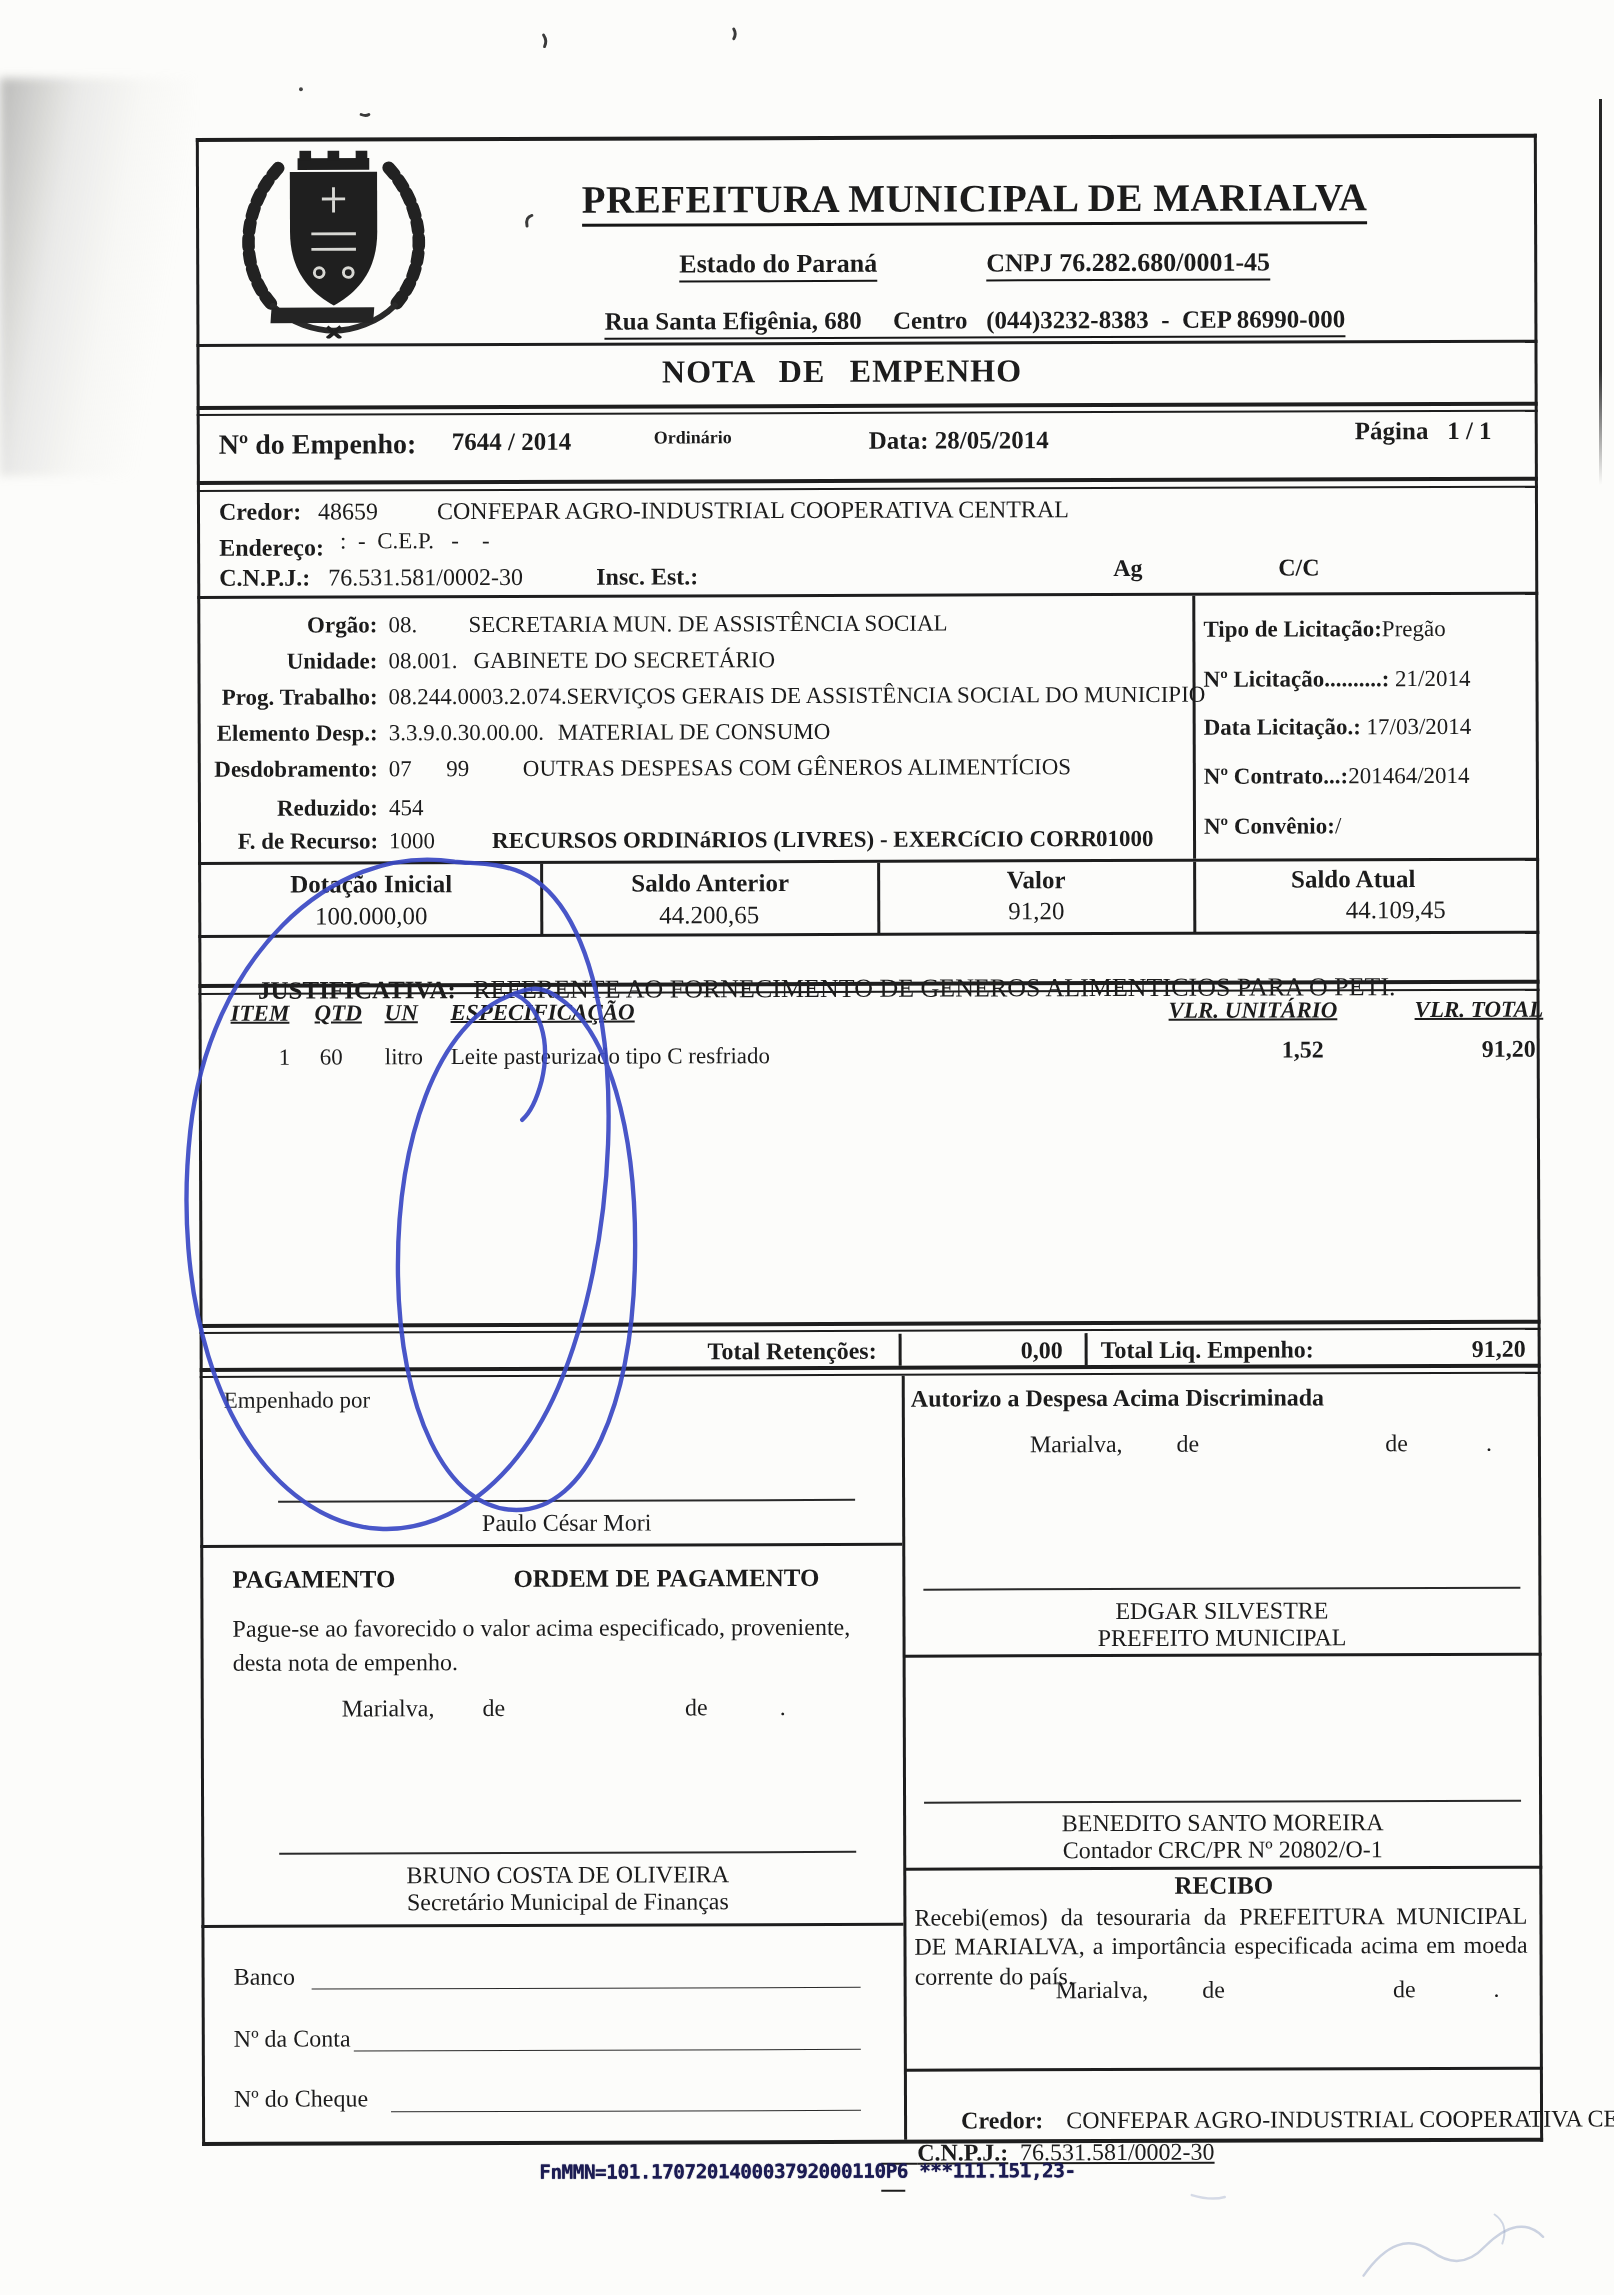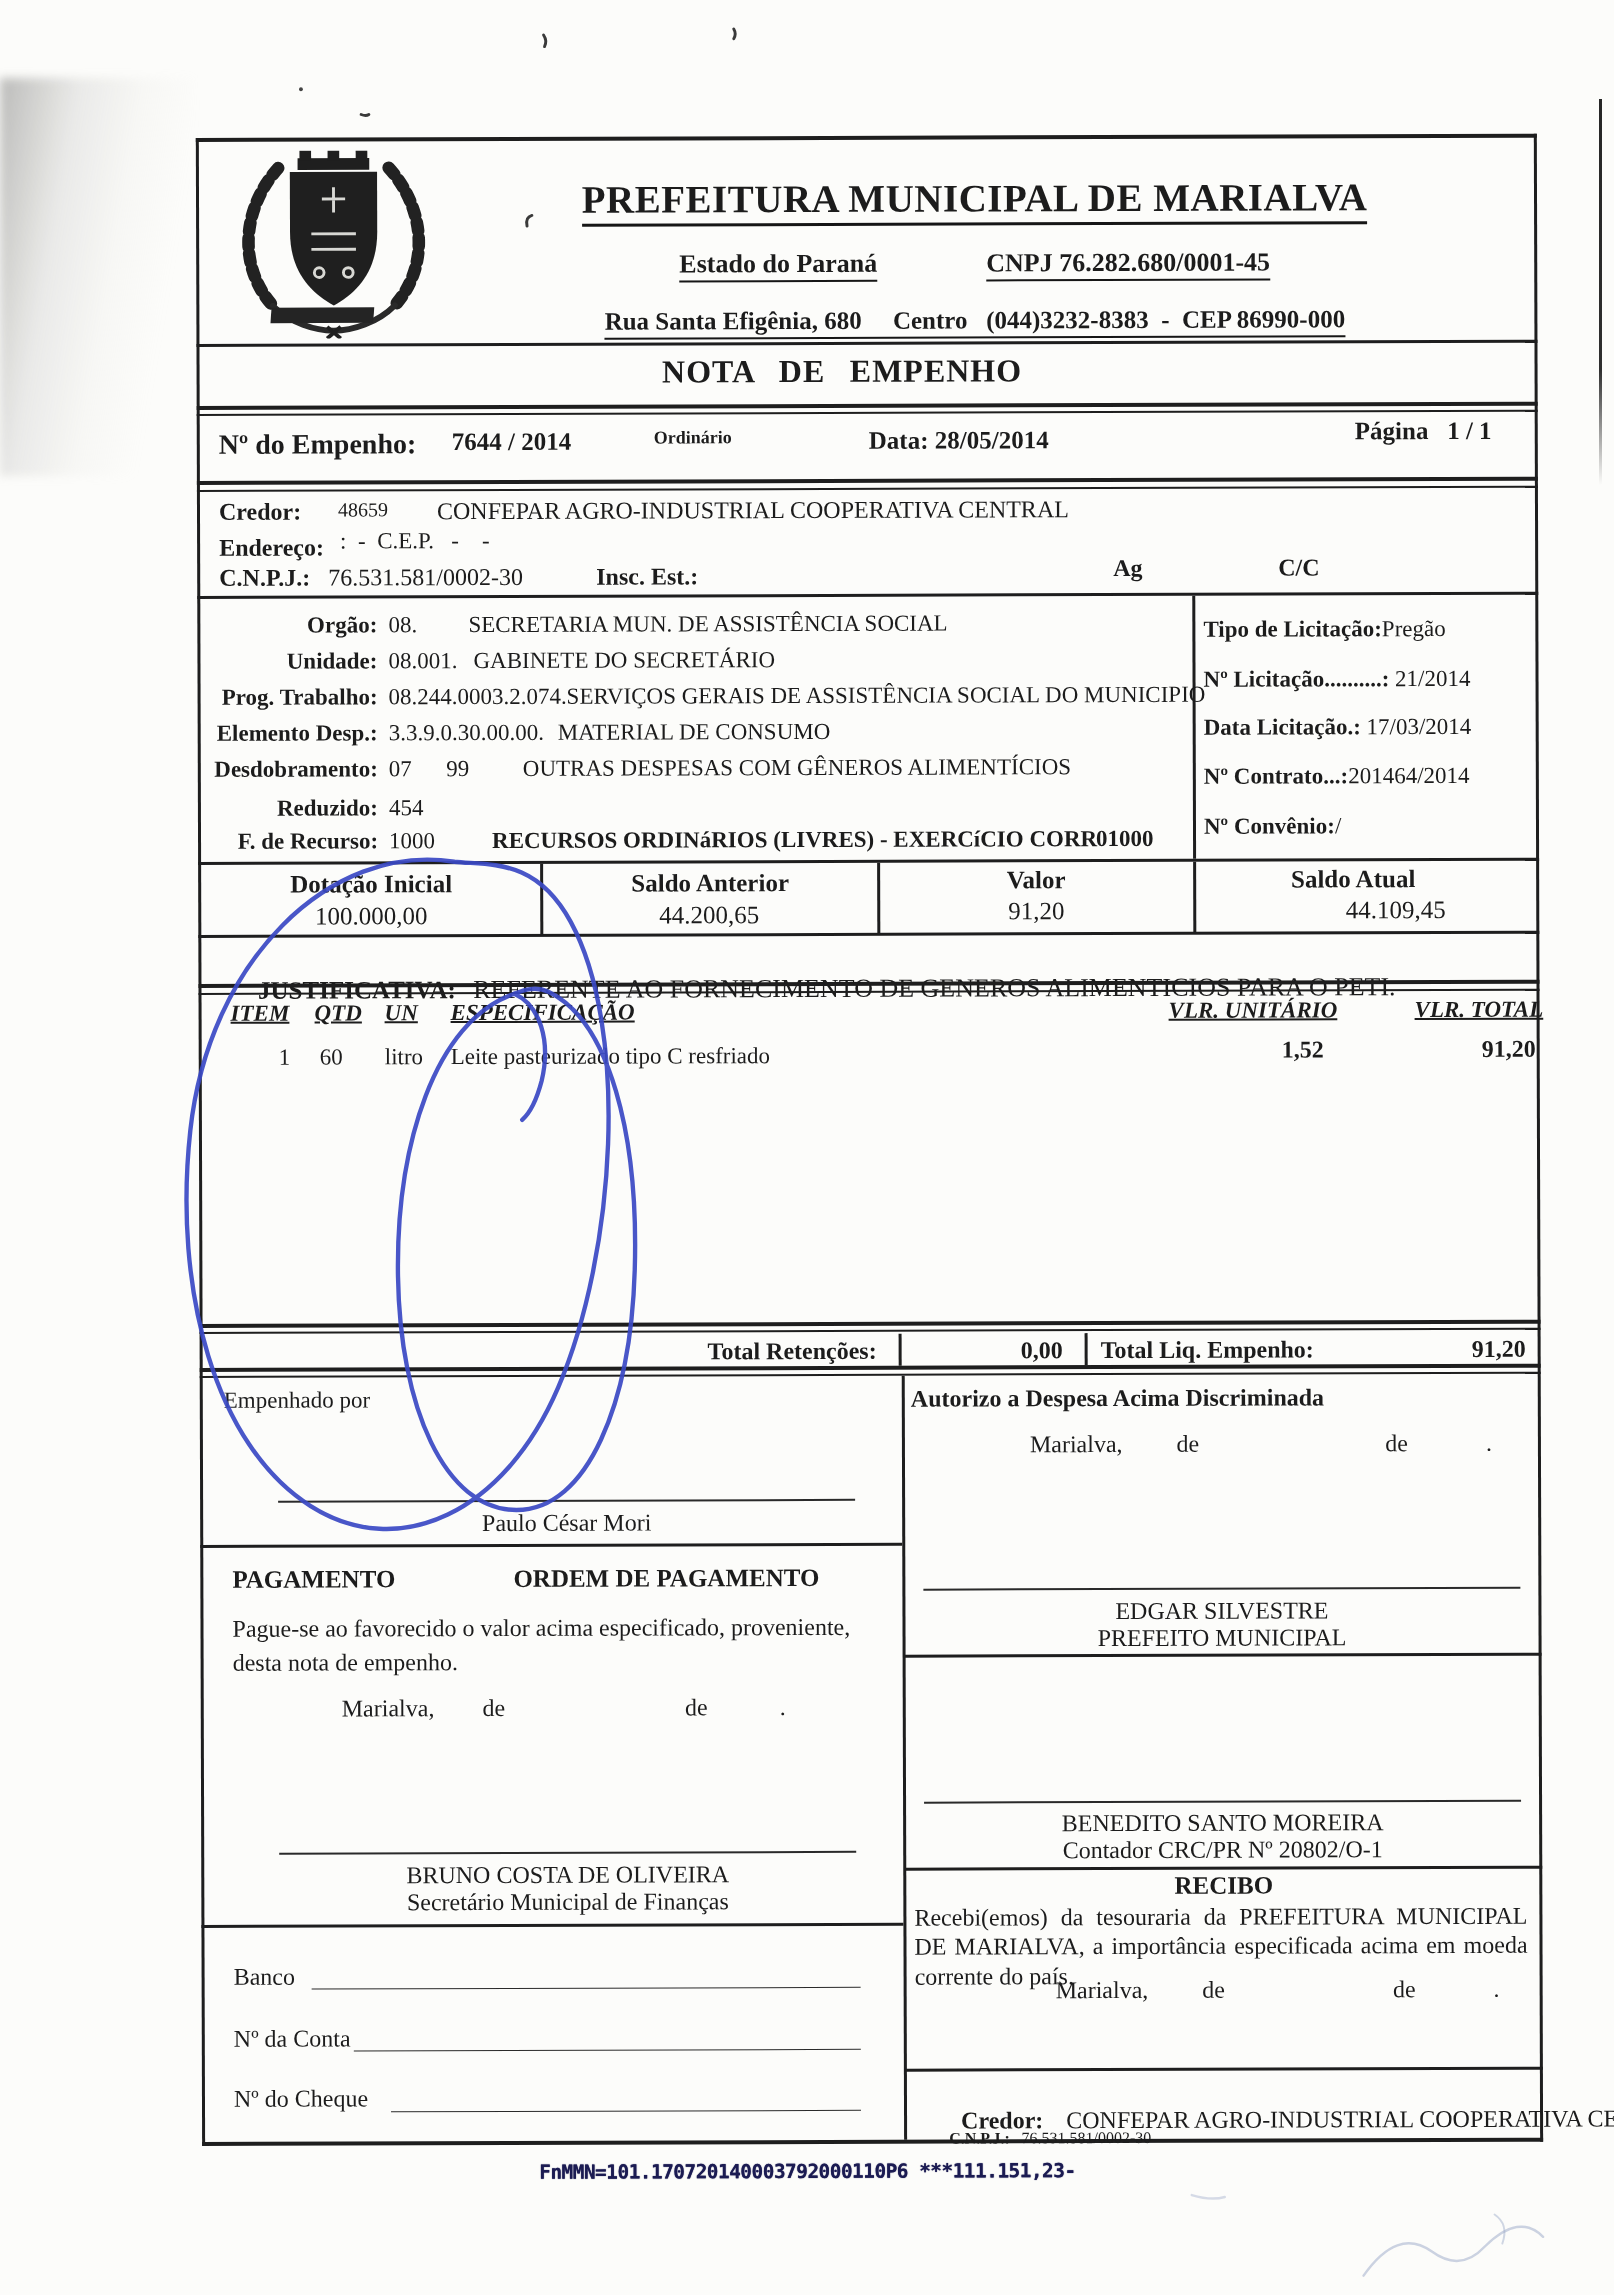--- a/index.html
+++ b/index.html
@@ -104,21 +104,21 @@
     <div class="t b" style="left:221px;top:427px;font-size:28px;">Nº do Empenho:</div>
     <div class="t b" style="left:454px;top:427px;font-size:25px;">7644 / 2014</div>
     <div class="t b" style="left:656px;top:427px;font-size:18px;">Ordinário</div>
     <div class="t b" style="left:871px;top:427px;font-size:25px;">Data: 28/05/2014</div>
     <div class="t b" style="left:1357px;top:419px;font-size:25px;">Página   1 / 1</div>
 
     <div class="hl" style="left:199px;top:479px;width:1341px;height:3.9px;"></div>
     <div class="hl" style="left:199px;top:488px;width:1341px;height:1.9px;"></div>
 
     <div class="t b" style="left:221px;top:497px;font-size:24px;">Credor:</div>
-    <div class="t" style="left:320px;top:497px;font-size:20px;margin-left:20px;">48659</div>
+    <div class="t" style="left:320px;top:497px;font-size:24px;">48659</div>
     <div class="t" style="left:439px;top:497px;font-size:24px;">CONFEPAR AGRO-INDUSTRIAL COOPERATIVA CENTRAL</div>
     <div class="t b" style="left:221px;top:533px;font-size:24px;">Endereço:</div>
     <div class="t" style="left:342px;top:527px;font-size:23px;">:  -  C.E.P.   -    -</div>
     <div class="t b" style="left:221px;top:563px;font-size:24px;">C.N.P.J.:</div>
     <div class="t" style="left:330px;top:563px;font-size:24px;">76.531.581/0002-30</div>
     <div class="t b" style="left:598px;top:563px;font-size:24px;">Insc. Est.:</div>
     <div class="t b" style="left:1115px;top:556px;font-size:24px;">Ag</div>
     <div class="t b" style="left:1280px;top:556px;font-size:24px;">C/C</div>
 
     <div class="hl" style="left:199px;top:594px;width:1341px;height:2.9px;"></div>
@@ -247,21 +247,21 @@
     <div class="hl" style="left:903px;top:1868px;width:637px;height:2.9px;"></div>
 
     <div class="t b ctr" style="left:903px;top:1873px;width:637px;font-size:25px;">RECIBO</div>
     <div class="t para" style="left:912px;top:1904px;width:613px;font-size:24px;line-height:1.22;text-align:justify;">Recebi(emos) da tesouraria da PREFEITURA MUNICIPAL DE MARIALVA, a importância especificada acima em moeda corrente do país.</div>
     <div class="t" style="left:1053px;top:1978px;font-size:24px;">Marialva,         de                            de             .</div>
     <div class="hl" style="left:903px;top:2069px;width:637px;height:2.9px;"></div>
 
     <div class="t" style="left:922px;top:2080px;font-size:24px;">
       <span class="b">Credor:</span><span style="display:inline-block;width:23px;"></span><span>CONFEPAR AGRO-INDUSTRIAL COOPERATIVA CE</span>
     </div>
-    <div class="t" style="left:922px;top:2112px;font-size:16px;">
+    <div class="t" style="left:878px;top:2112px;font-size:24px;text-decoration:underline;">
       <span class="b">C.N.P.J.:</span><span style="display:inline-block;width:11.6px;"></span><span>76.531.581/0002-30</span>
     </div>
 
     <div class="matrix" style="left: 536px; top: 2160px; color: rgb(27, 27, 82);">FnMMN=101.170720140003792000110P6 ***111.151,23-</div>
   </div>
 
   <svg class="artifact" width="1615" height="2296" style="left:0;top:0;" viewBox="0 0 1664 2366">
     <g fill="none" stroke="#3a49c4" stroke-width="4.5" stroke-linecap="round" opacity="0.92">
       <path class="pen-stroke" d="M 468 888 C 340 868, 215 990, 196 1165 C 178 1330, 222 1490, 320 1552 C 412 1610, 520 1558, 575 1430 C 635 1290, 648 1060, 588 950 C 552 884, 505 892, 468 888" stroke="#3a49c4"></path>
       <path class="pen-stroke" d="M 530 1024 C 448 1052, 408 1180, 410 1315 C 412 1450, 458 1556, 532 1556 C 606 1556, 650 1445, 654 1308 C 658 1170, 628 1052, 565 1022 C 552 1016, 540 1020, 530 1024" stroke="#3a49c4"></path>

